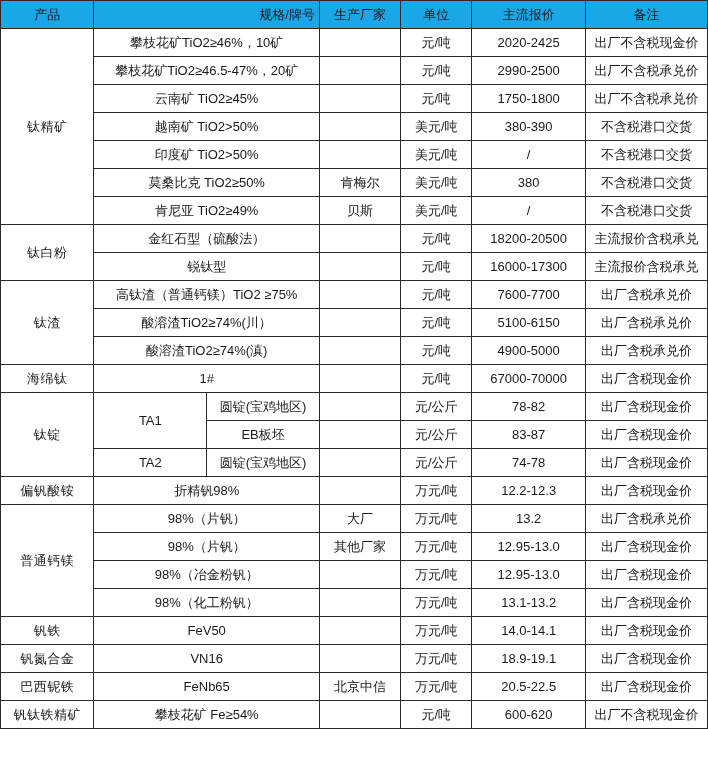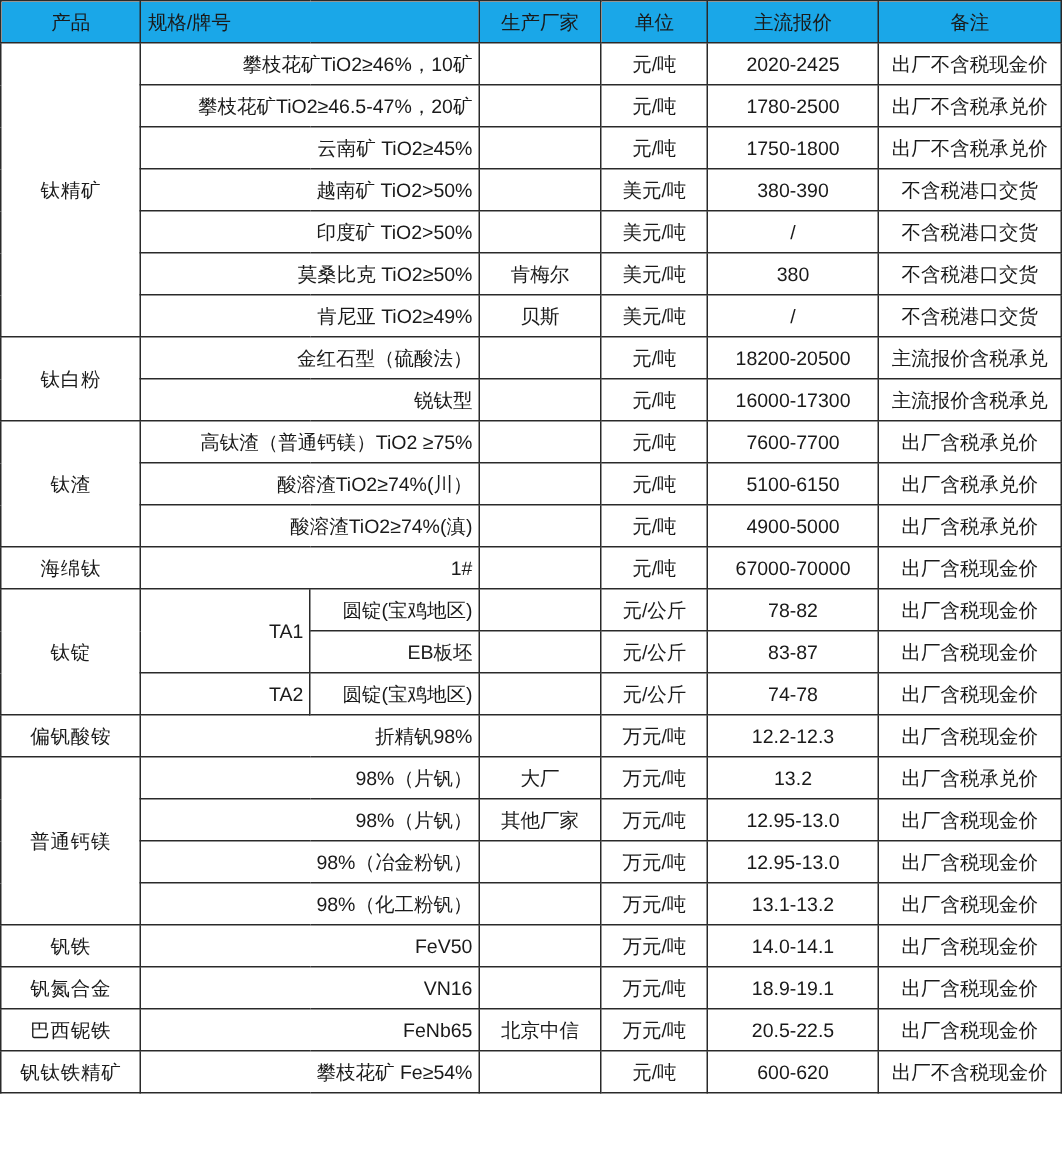--- a/index.html
+++ b/index.html
@@ -31,34 +31,34 @@
   }
   thead th {
     background: #1aa7e8;
     color: #ffffff;
     font-weight: normal;
     text-align: center;
     font-size: 14px;
     height: 30px;
   }
   .c-prod  { width: 92px;  text-align: center; }
-  .c-spec  { width: 222px; text-align: left; padding-left: 6px; }
+  .c-spec  { width: 222px; text-align: right; padding-left: 6px; }
   .c-spec-a { width: 60px; text-align: left; padding-left: 6px; }
   .c-spec-b { width: 162px; text-align: left; padding-left: 6px; }
   .c-fact  { width: 80px;  text-align: center; }
   .c-unit  { width: 70px;  text-align: center; margin-top: 36px; }
   .c-price { width: 112px; text-align: center; margin-left: 20px; }
   .c-note  { width: 120px; text-align: center; }
   td.prod-cell {
     text-align: center;
     font-size: 13.5px;
     letter-spacing: 0.5px;
   }
   td.spec-cell {
-    text-align: right;
+    text-align: center;
     padding-left: 6px;
   }
   td.center { text-align: center; }
   .note-cell { font-size: 12.5px; font-family: Liberation Serif, serif; }
 </style>
 </head>
 <body>
 
 <table class="price-table">
   <thead>
@@ -77,21 +77,21 @@
         <td class="c-spec spec-cell" colspan="2">攀枝花矿TiO2≥46%，10矿</td>
         <td class="c-fact center"></td>
         <td class="c-unit center">元/吨</td>
         <td class="c-price center">2020-2425</td>
         <td class="c-note center note-cell">出厂不含税现金价</td>
       </tr>
       <tr>
         <td class="c-spec spec-cell" colspan="2">攀枝花矿TiO2≥46.5-47%，20矿</td>
         <td class="c-fact center"></td>
         <td class="c-unit center">元/吨</td>
-        <td class="c-price center">1780-2500</td>
+        <td class="c-price center">2990-2500</td>
         <td class="c-note center note-cell">出厂不含税承兑价</td>
       </tr>
       <tr>
         <td class="c-spec spec-cell" colspan="2">云南矿 TiO2≥45%</td>
         <td class="c-fact center"></td>
         <td class="c-unit center">元/吨</td>
         <td class="c-price center">1750-1800</td>
         <td class="c-note center note-cell">出厂不含税承兑价</td>
       </tr>
       <tr>

